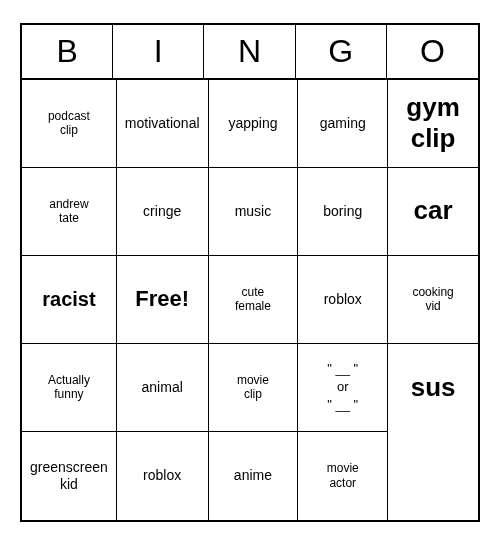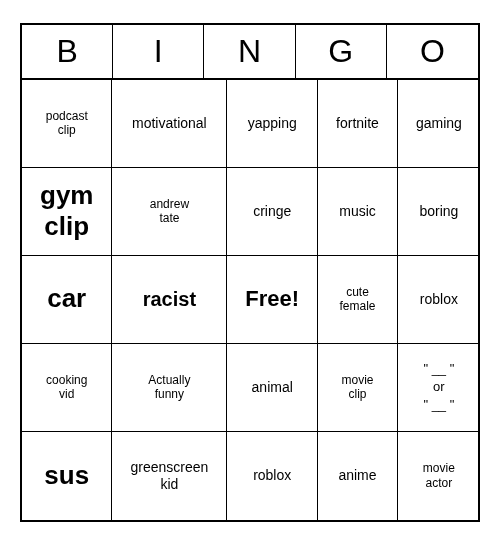--- a/index.html
+++ b/index.html
@@ -36,21 +36,21 @@
       grid-template-columns: repeat(5, 1fr);
       grid-template-rows: repeat(5, 88px);
     }
     .bingo-cell {
       border-right: 1px solid #000;
       border-bottom: 1px solid #000;
       display: flex;
       justify-content: center;
       align-items: center;
       text-align: center;
-      padding: 18px;
+      padding: 8px;
       position: relative;
     }
     .bingo-cell:nth-child(5n) {
       border-right: none;
     }
     .bingo-cell:nth-last-child(-n+5) {
       border-bottom: none;
     }
     .cell-text {
       font-size: 14px;
@@ -93,23 +93,20 @@
   <div class="bingo-grid">
 
     <div class="bingo-cell">
       <span class="cell-text small">podcast<br>clip</span>
     </div>
     <div class="bingo-cell">
       <span class="cell-text xsmall">motivational</span>
     </div>
     <div class="bingo-cell">
       <span class="cell-text">yapping</span>
-    </div>
-    <div class="bingo-cell">
-      <span class="cell-text">fortnite</span>
     </div>
     <div class="bingo-cell">
       <span class="cell-text">gaming</span>
     </div>
 
     <div class="bingo-cell">
       <span class="cell-text large">gym<br>clip</span>
     </div>
     <div class="bingo-cell">
       <span class="cell-text small">andrew<br>tate</span>

